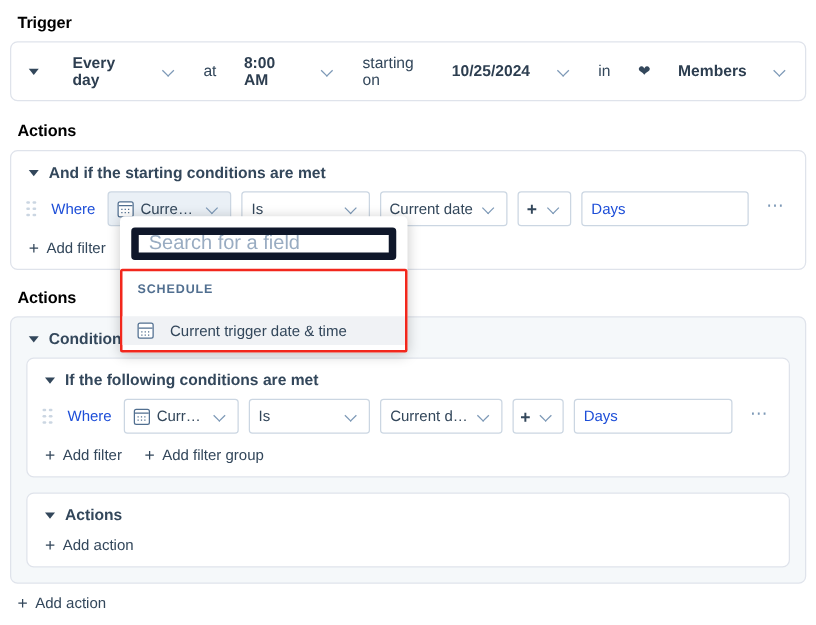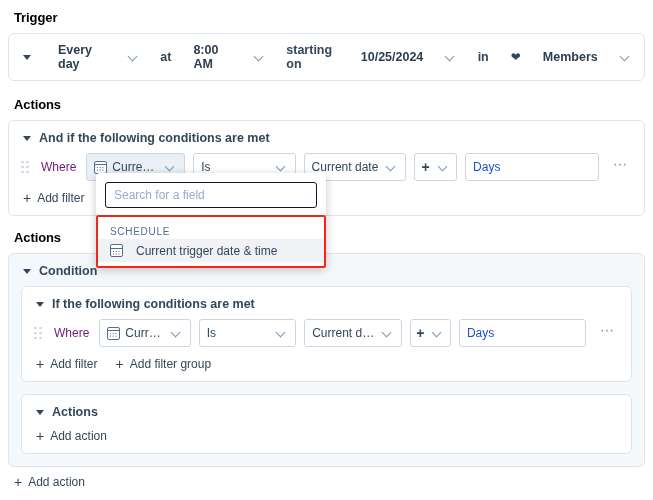--- a/index.html
+++ b/index.html
@@ -35,21 +35,21 @@
   .trigger-line { display: flex; align-items: center; font-size: 12.5px; gap: 22px; flex-wrap: nowrap;}
   .caret-down {
     width: 0; height: 0;
     border-left: 4.5px solid transparent;
     border-right: 4.5px solid transparent;
     border-top: 5.5px solid #33475b;
     display: inline-block;
     margin-right: 5px;
   }
   .bold-val { font-weight: bold; color: #2d3e50; }
-  .plain { color: #33475b; font-weight: bold; }
+  .plain { color: #33475b; font-weight: normal; }
   .chev {
     display: inline-block;
     width: 9px; height: 9px;
     position: relative;
     margin: 0 2px 0 1px;
   }
   .chev::after {
     content: "";
     position: absolute;
     left: 0; top: 0px;
@@ -79,21 +79,21 @@
     display: grid;
     grid-template-columns: repeat(2, 3px);
     grid-template-rows: repeat(3, 3px);
     gap: 2px 2px;
     align-content: center;
     justify-content: center;
     flex: 0 0 auto;
     margin-right: 2px;
   }
   .drag-handle i { width: 2.5px; height: 2.5px; background: #cbd6e2; border-radius: 50%; display:block;}
-  .where-label { font-size: 12px; color: #701a75; flex: 0 0 auto; margin-right: 2px;}
+  .where-label { font-size: 12px; color: #1d4ed8; flex: 0 0 auto; margin-right: 2px;}
 
   .ctl {
     height: 28px;
     border: 1px solid #cbd6e2;
     border-radius: 3px;
     background: #ffffff;
     display: flex; align-items: center;
     padding: 0 7px;
     font-size: 12px;
     color: #33475b;
@@ -173,42 +173,42 @@
     width: 230px;
     background: #ffffff;
     border-radius: 4px;
     box-shadow: 0 2px 10px rgba(0,0,0,0.22);
     z-index: 50;
   }
   .popup-search-wrap { padding: 9px 9px 7px 9px; }
   .popup-search {
     width: 100%;
     height: 26px;
-    border: 1px solid #0f172a;
+    border: 6px solid #0f172a;
     border-radius: 3px;
     padding: 0 8px;
-    font-size: 12px;
+    font-size: 16px;
     color: #8b5cf6;
     font-family: "Liberation Sans", sans-serif;
     outline: none;
     background: #fff;
   }
   .popup-search::placeholder { color: #99acc2; }
   .popup-list {
     border: 2px solid #f2271c;
     border-radius: 2px;
     padding: 0 0 4px 0;
     background: #ffffff;
   }
   .popup-group-label {
     font-size: 10px;
     letter-spacing: 0.7px;
     color: #516f90;
-    font-weight: normal;
-    padding: 9px 12px 2px 12px;
+    font-weight: bold;
+    padding: 9px 12px 16px 12px;
   }
   .popup-item {
     display: flex; align-items: center;
     font-size: 12px;
     color: #33475b;
     padding: 5px 12px;
     gap: 8px;
     height: 23px;
   }
   .popup-item.sel { background: #f0f2f5; }
@@ -237,21 +237,21 @@
         <span class="chev"></span>
       </div>
     </div>
   </div>
 
   <div class="sec" id="filter-section">
     <div class="section-title">Actions</div>
     <div class="card">
       <div class="group-head">
         <span class="caret-down"></span>
-        <span>And if the following conditions are met</span>
+        <span>And if the starting conditions are met</span>
       </div>
 
       <div class="filter-row">
         <span class="drag-handle">
             <i></i>
             <i></i>
             <i></i>
             <i></i>
             <i></i>
             <i></i>

